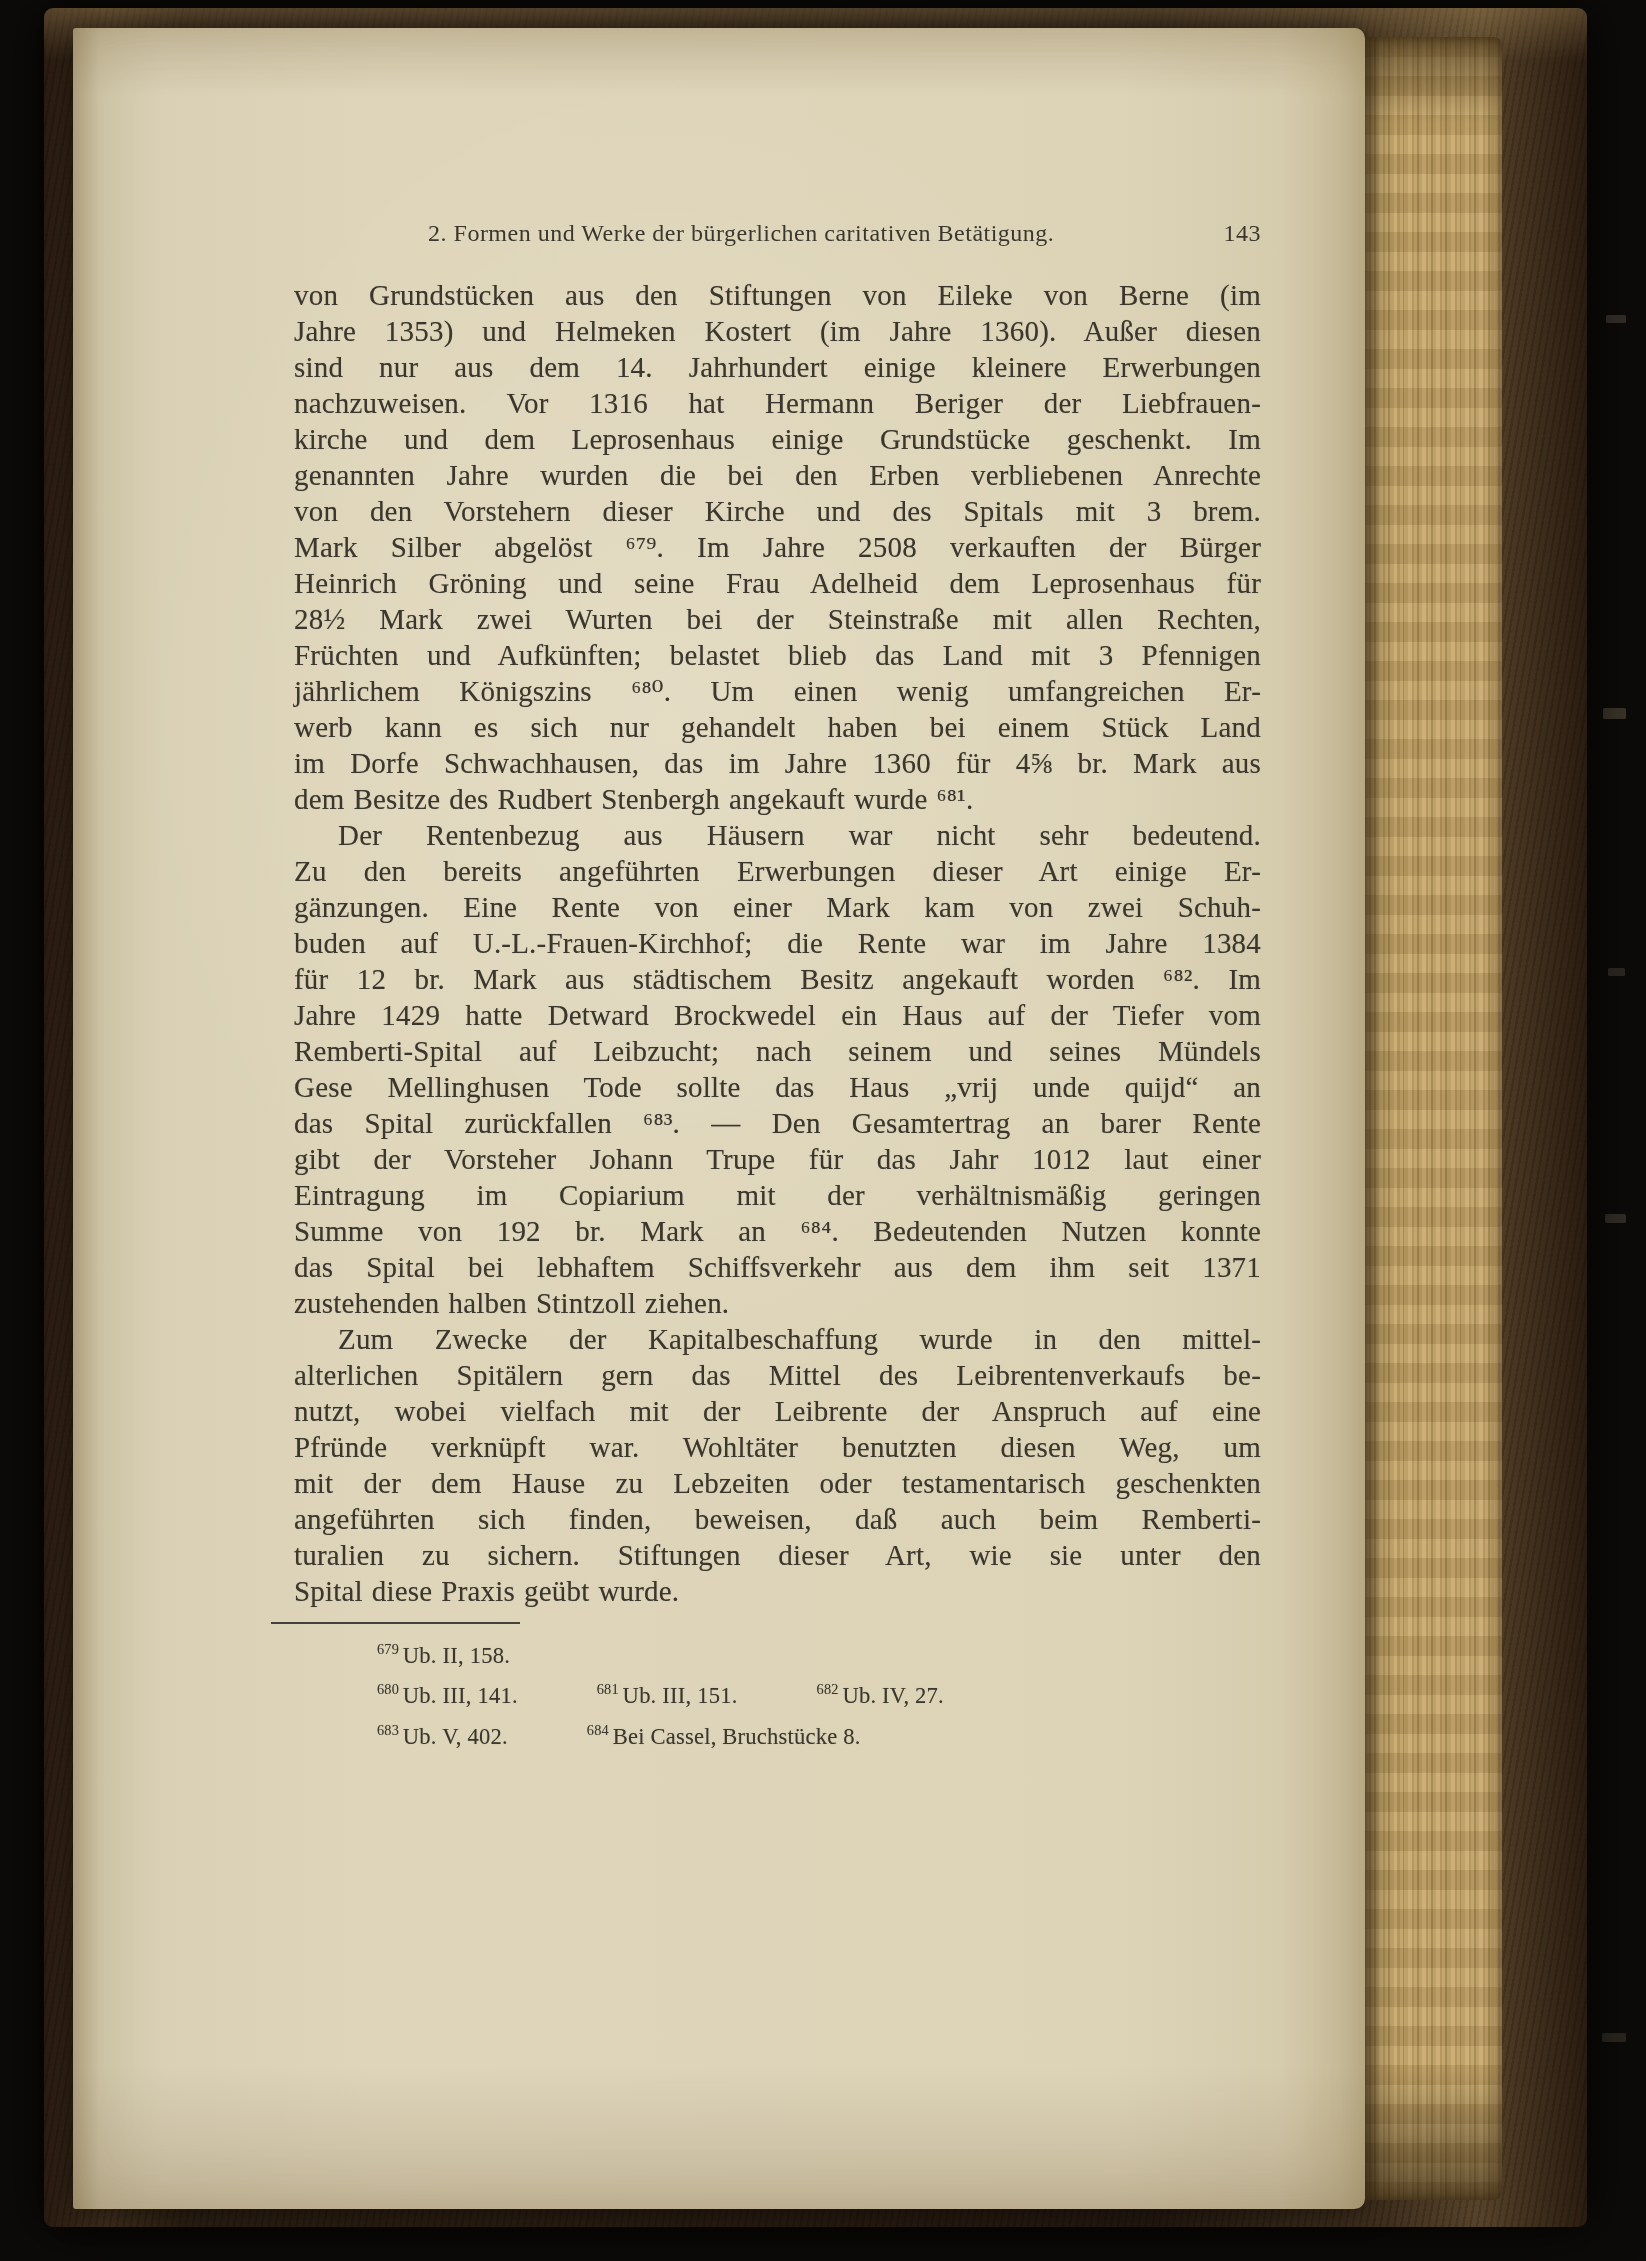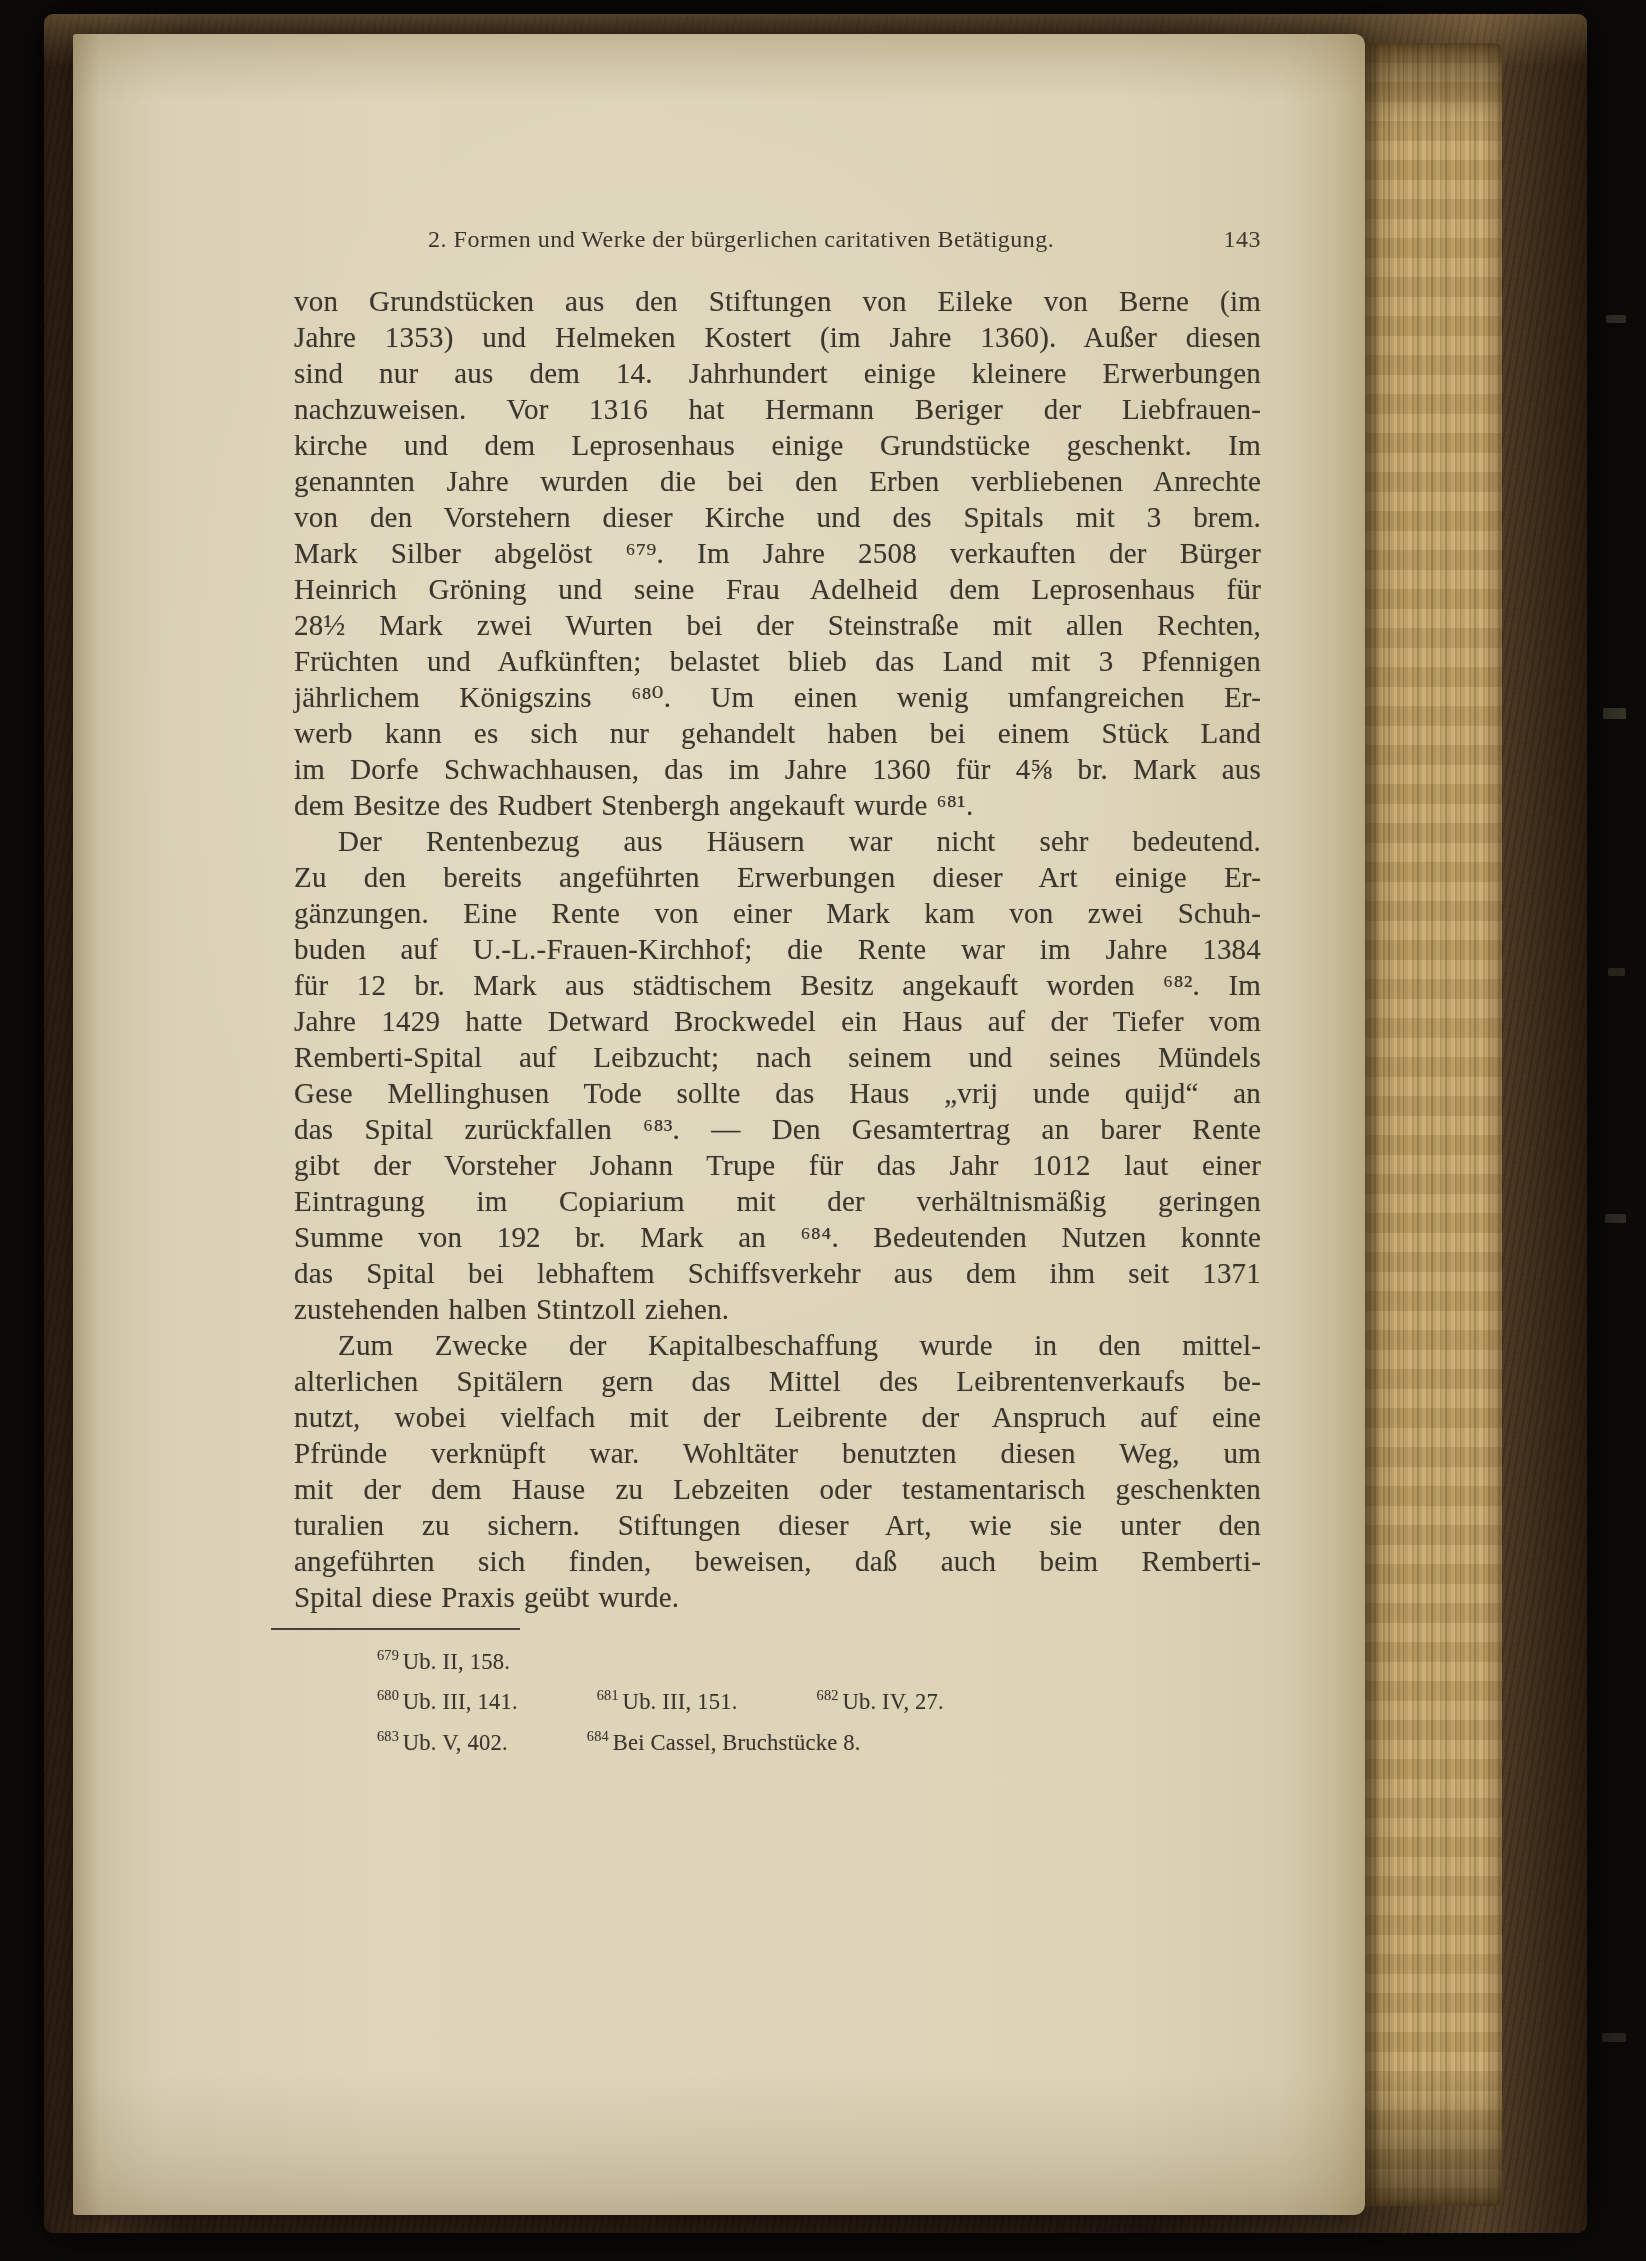--- a/index.html
+++ b/index.html
@@ -8,21 +8,21 @@
     background: #0d0c0a;
     font-family: "Liberation Serif", "DejaVu Serif", serif;
   }
   .scene {
     position: relative;
     width: 1647px; height: 2261px;
     background: #0c0b09;
     overflow: hidden;
   }
   .book {
-    position: absolute; left: 44px; top: 14px;
+    position: absolute; left: 44px; top: 8px;
     width: 1543px; height: 2219px;
   }
   .cover {
     position: absolute; inset: 0;
     border-radius: 9px;
     background:
       linear-gradient(180deg, rgba(205,172,112,0.28) 0, rgba(205,172,112,0) 53px),
       repeating-linear-gradient(100deg, rgba(0,0,0,0.16) 0 2.3px, rgba(0,0,0,0) 2.3px 6.8px),
       linear-gradient(90deg, #2a1c11 0%, #3d2c1b 4%, #2b1e12 9%, #241810 72%, #3f2f1d 87%, #57432a 93%, #2a1c10 100%);
     box-shadow: 0 0 53px rgba(0,0,0,0.85);
@@ -147,22 +147,22 @@
               <div class="line">Summe von 192 br. Mark an ⁶⁸⁴. Bedeutenden Nutzen konnte</div>
               <div class="line">das Spital bei lebhaftem Schiffsverkehr aus dem ihm seit 1371</div>
               <div class="line last-line">zustehenden halben Stintzoll ziehen.</div>
             </div>
             <div class="paragraph">
               <div class="line indent">Zum Zwecke der Kapitalbeschaffung wurde in den mittel-</div>
               <div class="line">alterlichen Spitälern gern das Mittel des Leibrentenverkaufs be-</div>
               <div class="line">nutzt, wobei vielfach mit der Leibrente der Anspruch auf eine</div>
               <div class="line">Pfründe verknüpft war. Wohltäter benutzten diesen Weg, um</div>
               <div class="line">mit der dem Hause zu Lebzeiten oder testamentarisch geschenkten</div>
+              <div class="line">angeführten sich finden, beweisen, daß auch beim Remberti-</div>
               <div class="line">turalien zu sichern. Stiftungen dieser Art, wie sie unter den</div>
-              <div class="line">angeführten sich finden, beweisen, daß auch beim Remberti-</div>
               <div class="line last-line">Spital diese Praxis geübt wurde.</div>
             </div>
             <div class="paragraph">
             </div>
           </div>
 
         <div class="footnote-rule"></div>
         <div class="footnotes">
             <div class="footnote-row">
               <span class="footnote-item"><sup class="fn-marker">679</sup><span>Ub. II, 158.</span></span>

